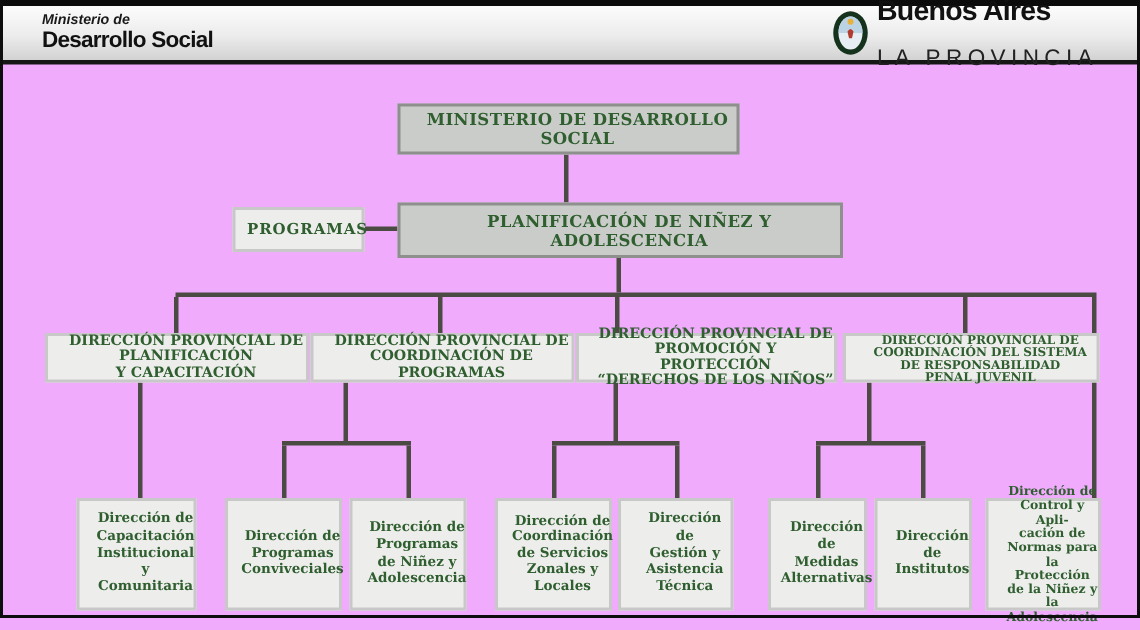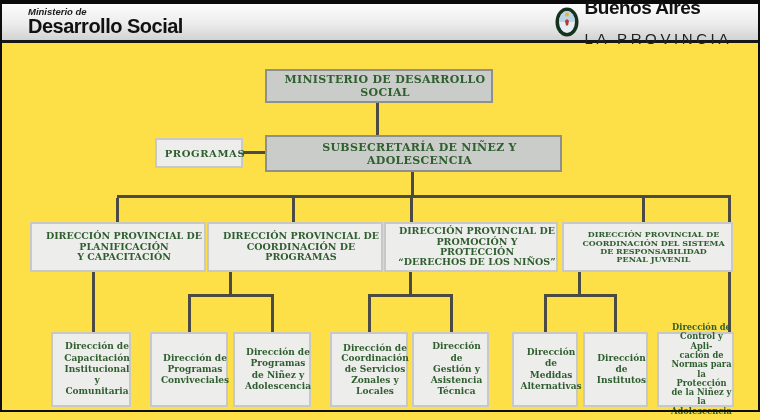--- a/index.html
+++ b/index.html
@@ -1,41 +1,41 @@
 <!DOCTYPE html>
 <html><head>
 <meta charset="utf-8">
 <style>
   html,body{margin:0;padding:0;background:#ffffff;}
-  .stage{position:relative;width:760px;height:420px;background:#fde047;overflow:hidden;
+  .stage{position:relative;width:760px;height:420px;background:#f0abfc;overflow:hidden;
          font-family:"DejaVu Serif", serif;}
   
   .frame{position:absolute;left:0;top:0;width:756px;height:410px;
          border-left:2px solid #0d0d0d;border-right:2px solid #0d0d0d;border-bottom:2px solid #0d0d0d;
          pointer-events:none;}
   
   .header{position:absolute;left:0;top:0;width:760px;height:43px;box-sizing:border-box;
           background:linear-gradient(180deg,#fcfcfc 0%,#ececec 55%,#d2d2d2 100%);
           border-top:4px solid #0b0b0b;border-bottom:3px solid #161616;
           display:flex;justify-content:space-between;align-items:center;padding:0 28px;
           font-family:"Liberation Sans", sans-serif;}
   .min-small{font-style:italic;font-weight:bold;font-size:9.5px;color:#1a1a1a;line-height:1;}
-  .min-big{font-weight:bold;font-size:20px;color:#111;letter-spacing:-0.5px;line-height:1.05;}
+  .min-big{font-weight:bold;font-size:15px;color:#111;letter-spacing:-0.5px;line-height:1.05;}
   .h-right{display:flex;align-items:center;gap:6px;}
   .brand{font-weight:bold;font-size:19px;color:#111;letter-spacing:-0.5px;line-height:1;}
   .brand-sub{font-weight:normal;font-size:15px;color:#222;letter-spacing:3.6px;line-height:1;margin-top:14px;}
   
   .box{position:absolute;box-sizing:border-box;display:flex;align-items:center;justify-content:center;
        text-align:center;font-weight:bold;color:#2f5e2f;white-space:pre-line;padding-left:12px;}
   .primary{background:#c9ccc8;border:2px solid #8d908d;}
   .light{background:#ededec;border:2px solid #c8c8c8;}
   .b-root{left:265px;top:69px;width:228px;height:34px;font-size:11px;letter-spacing:.3px;}
   .b-sub{left:265px;top:135px;width:297px;height:37px;font-size:11px;letter-spacing:.3px;}
   .b-gab{left:155px;top:138px;width:88px;height:30px;font-size:10px;letter-spacing:.6px;}
-  .b-dp{height:50px;font-size:9.5px;line-height:1.1;}
+  .b-dp{height:33px;font-size:9.5px;line-height:1.1;}
   .b-dp1{left:30px;top:222px;width:176px;}
   .b-dp2{left:207px;top:222px;width:176px;}
   .b-dp3{left:384px;top:222px;width:174px;}
   .b-dp4{left:562px;top:222px;width:171px;font-size:8px;line-height:1.05;}
   .b-d{top:332px;height:75px;font-size:9px;line-height:1.25;}
   .b-d1{left:51px;width:80px;}
   .b-d2{left:150px;width:78px;}
   .b-d3{left:233px;width:78px;}
   .b-d4{left:330px;width:78px;line-height:1.2;}
   .b-d5{left:412px;width:77px;}
@@ -111,21 +111,21 @@
   <div class="ln h l-bus3"></div>
   <div class="ln v l-b3a"></div>
   <div class="ln v l-b3b"></div>
   <div class="ln v l-dp4c"></div>
   <div class="ln h l-bus4"></div>
   <div class="ln v l-b4a"></div>
   <div class="ln v l-b4b"></div>
 
   <div class="box primary b-root">MINISTERIO DE DESARROLLO SOCIAL</div>
   <div class="box light b-gab">PROGRAMAS</div>
-  <div class="box primary b-sub">SUBSECRETARÍA DE NIÑEZ Y ADOLESCENCIA</div>
+  <div class="box primary b-sub">PLANIFICACIÓN DE NIÑEZ Y ADOLESCENCIA</div>
 
   <div class="box light b-dp b-dp1">DIRECCIÓN PROVINCIAL DE
 PLANIFICACIÓN
 Y CAPACITACIÓN</div>
   <div class="box light b-dp b-dp2">DIRECCIÓN PROVINCIAL DE
 COORDINACIÓN DE
 PROGRAMAS</div>
   <div class="box light b-dp b-dp3">DIRECCIÓN PROVINCIAL DE
 PROMOCIÓN Y PROTECCIÓN
 “DERECHOS DE LOS NIÑOS”</div>

